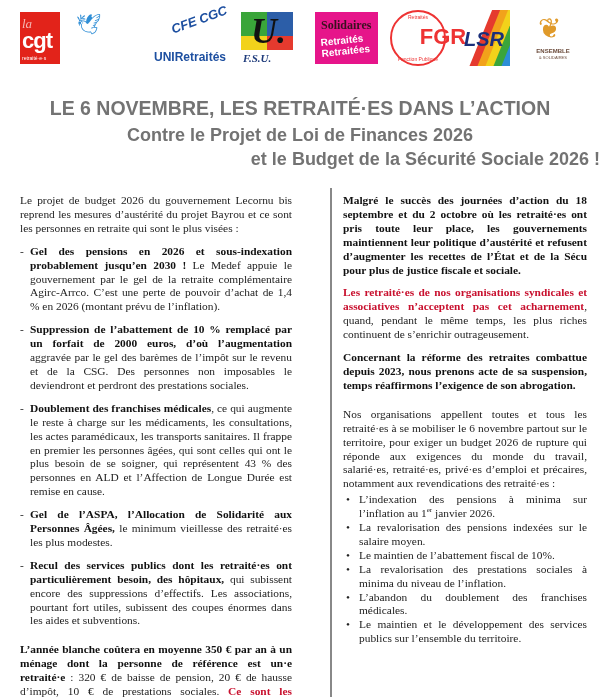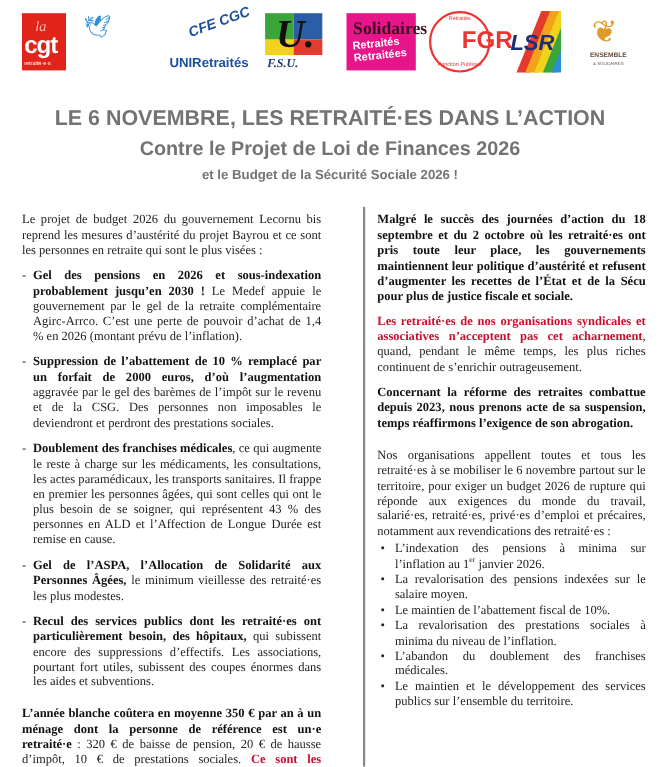--- a/index.html
+++ b/index.html
@@ -1,54 +1,54 @@
 <!DOCTYPE html>
 <html><head>
 <meta charset="utf-8">
 <style>
   html, body { margin:0; padding:0; background:#ffffff; }
   body { width:600px; height:697px; overflow:hidden; position:relative; font-family:"Liberation Serif", serif; color:#222; }
   .logos { position:absolute; top:8px; left:0; width:600px; height:60px; }
   .logo { position:absolute; top:4px; height:52px; }
   .logo-cgt { left:20px; width:40px; height:52px; background:#e2231a; color:#fff; font-family:"Liberation Sans", sans-serif; }
-  .logo-cgt .la { position:absolute; top:4px; left:12px; font-family:"Liberation Serif", serif; font-style:italic; font-size:13px; color:#f4b7b3; }
+  .logo-cgt .la { position:absolute; top:4px; left:2px; font-family:"Liberation Serif", serif; font-style:italic; font-size:13px; color:#f4b7b3; }
   .logo-cgt .cgt { position:absolute; top:16px; left:2px; font-weight:bold; font-size:22px; letter-spacing:-1px; }
   .logo-cgt .sub { position:absolute; bottom:3px; left:2px; font-size:5px; }
   .logo-cftc { left:72px; width:70px; color:#1d5bb0; font-family:"Liberation Sans", sans-serif; }
   .logo-cftc .bird { position:absolute; top:0; left:4px; font-size:20px; color:#2f8ed6; }
   .logo-cftc .txt { position:absolute; top:18px; left:2px; font-weight:bold; font-size:30px; letter-spacing:-1px; }
   .logo-cfe { left:150px; width:80px; color:#1d4fa0; font-family:"Liberation Sans", sans-serif; text-align:center; }
   .logo-cfe .top { position:absolute; top:2px; left:20px; font-weight:bold; font-style:italic; font-size:13px; transform:rotate(-20deg); line-height:12px; }
   .logo-cfe .bot { position:absolute; top:38px; left:0; width:80px; font-weight:bold; font-size:12px; }
   .logo-fsu { left:241px; width:52px; }
   .logo-fsu .c1 { position:absolute; left:0; top:0; width:26px; height:24px; background:#3aa53a; }
   .logo-fsu .c2 { position:absolute; left:26px; top:0; width:26px; height:24px; background:#2c5ea8; }
   .logo-fsu .c3 { position:absolute; left:0; top:24px; width:26px; height:14px; background:#f2d21b; }
   .logo-fsu .c4 { position:absolute; left:26px; top:24px; width:26px; height:14px; background:#e53a2e; }
   .logo-fsu .u { position:absolute; left:10px; top:-2px; font-family:"Liberation Serif", serif; font-weight:bold; font-style:italic; font-size:36px; color:#111; }
   .logo-fsu .name { position:absolute; left:2px; top:40px; font-family:"Liberation Serif", serif; font-weight:bold; font-style:italic; font-size:11px; color:#1d3a7a; }
   .logo-sol { left:315px; width:63px; height:52px; background:#e6158a; color:#fff; font-family:"Liberation Sans", sans-serif; }
-  .logo-sol .s { position:absolute; top:6px; left:6px; font-family:"Liberation Serif", serif; font-weight:bold; font-size:16px; color:#3a1020; }
+  .logo-sol .s { position:absolute; top:6px; left:6px; font-family:"Liberation Serif", serif; font-weight:bold; font-size:12px; color:#3a1020; }
   .logo-sol .r { position:absolute; top:22px; left:6px; font-weight:bold; font-size:10px; line-height:11px; transform:rotate(-6deg); }
   .logo-fp { left:390px; width:56px; height:56px; top:2px; border:2px solid #e33; border-radius:50%; box-sizing:border-box; color:#e33; font-family:"Liberation Sans", sans-serif; text-align:center; }
   .logo-fp .mid { position:absolute; top:12px; left:0; width:52px; font-weight:bold; font-size:22px;padding-left:25px; }
   .logo-fp .t { position:absolute; top:2px; left:0; width:52px; font-size:5px; }
   .logo-fp .b { position:absolute; bottom:2px; left:0; width:52px; font-size:5px; }
   .logo-lsr { left:460px; width:50px; height:56px; top:2px; overflow:hidden; }
   .logo-lsr .band { position:absolute; width:12px; height:70px; top:-5px; transform:skewX(-22deg); }
   .logo-lsr .txt { position:absolute; top:18px; left:4px; font-family:"Liberation Sans", sans-serif; font-weight:bold; font-style:italic; font-size:20px; color:#1a2f7a; }
   .logo-ens { left:530px; width:46px; text-align:center; }
   .logo-ens .tree { position:absolute; top:0; left:8px; font-size:28px; color:#e09a2a; }
   .logo-ens .t { position:absolute; top:36px; left:0; width:46px; font-family:"Liberation Sans", sans-serif; font-weight:bold; font-size:6px; color:#6a4a3a; }
   .logo-ens .s { position:absolute; top:43px; left:0; width:46px; font-family:"Liberation Sans", sans-serif; font-size:4px; color:#6a4a3a; }
 
   .title { position:absolute; top:96px; left:0; width:600px; text-align:center; font-family:"Liberation Sans", sans-serif; font-weight:bold; color:#737373; }
   .title .t1 { font-size:19.5px; line-height:24px; }
   .title .t2 { font-size:18px; line-height:24px; margin-top:3px; }
-  .title .t3 { font-size:12px; line-height:24px; }
+  .title .t3 { font-size:18px; line-height:24px;text-align:right; }
 
   .col { position:absolute; top:194px; font-size:11.4px; line-height:13.9px; text-align:justify; hyphens:auto; }
   .col-left { left:20px; width:272px; }
   .col-right { left:343px; width:244px; }
   .divider { position:absolute; left:330px; top:188px; width:2px; height:509px; background:#888; }
   .col p { margin:0 0 9px 0; }
   .dash-list { margin:0; padding:0; list-style:none; }
   .dash-list li { position:relative; padding-left:10px; margin-bottom:9px; }
   .dash-list li::before { content:"-"; position:absolute; left:0; top:0; }
   .bul-list { margin:0; padding:0; list-style:none; }

